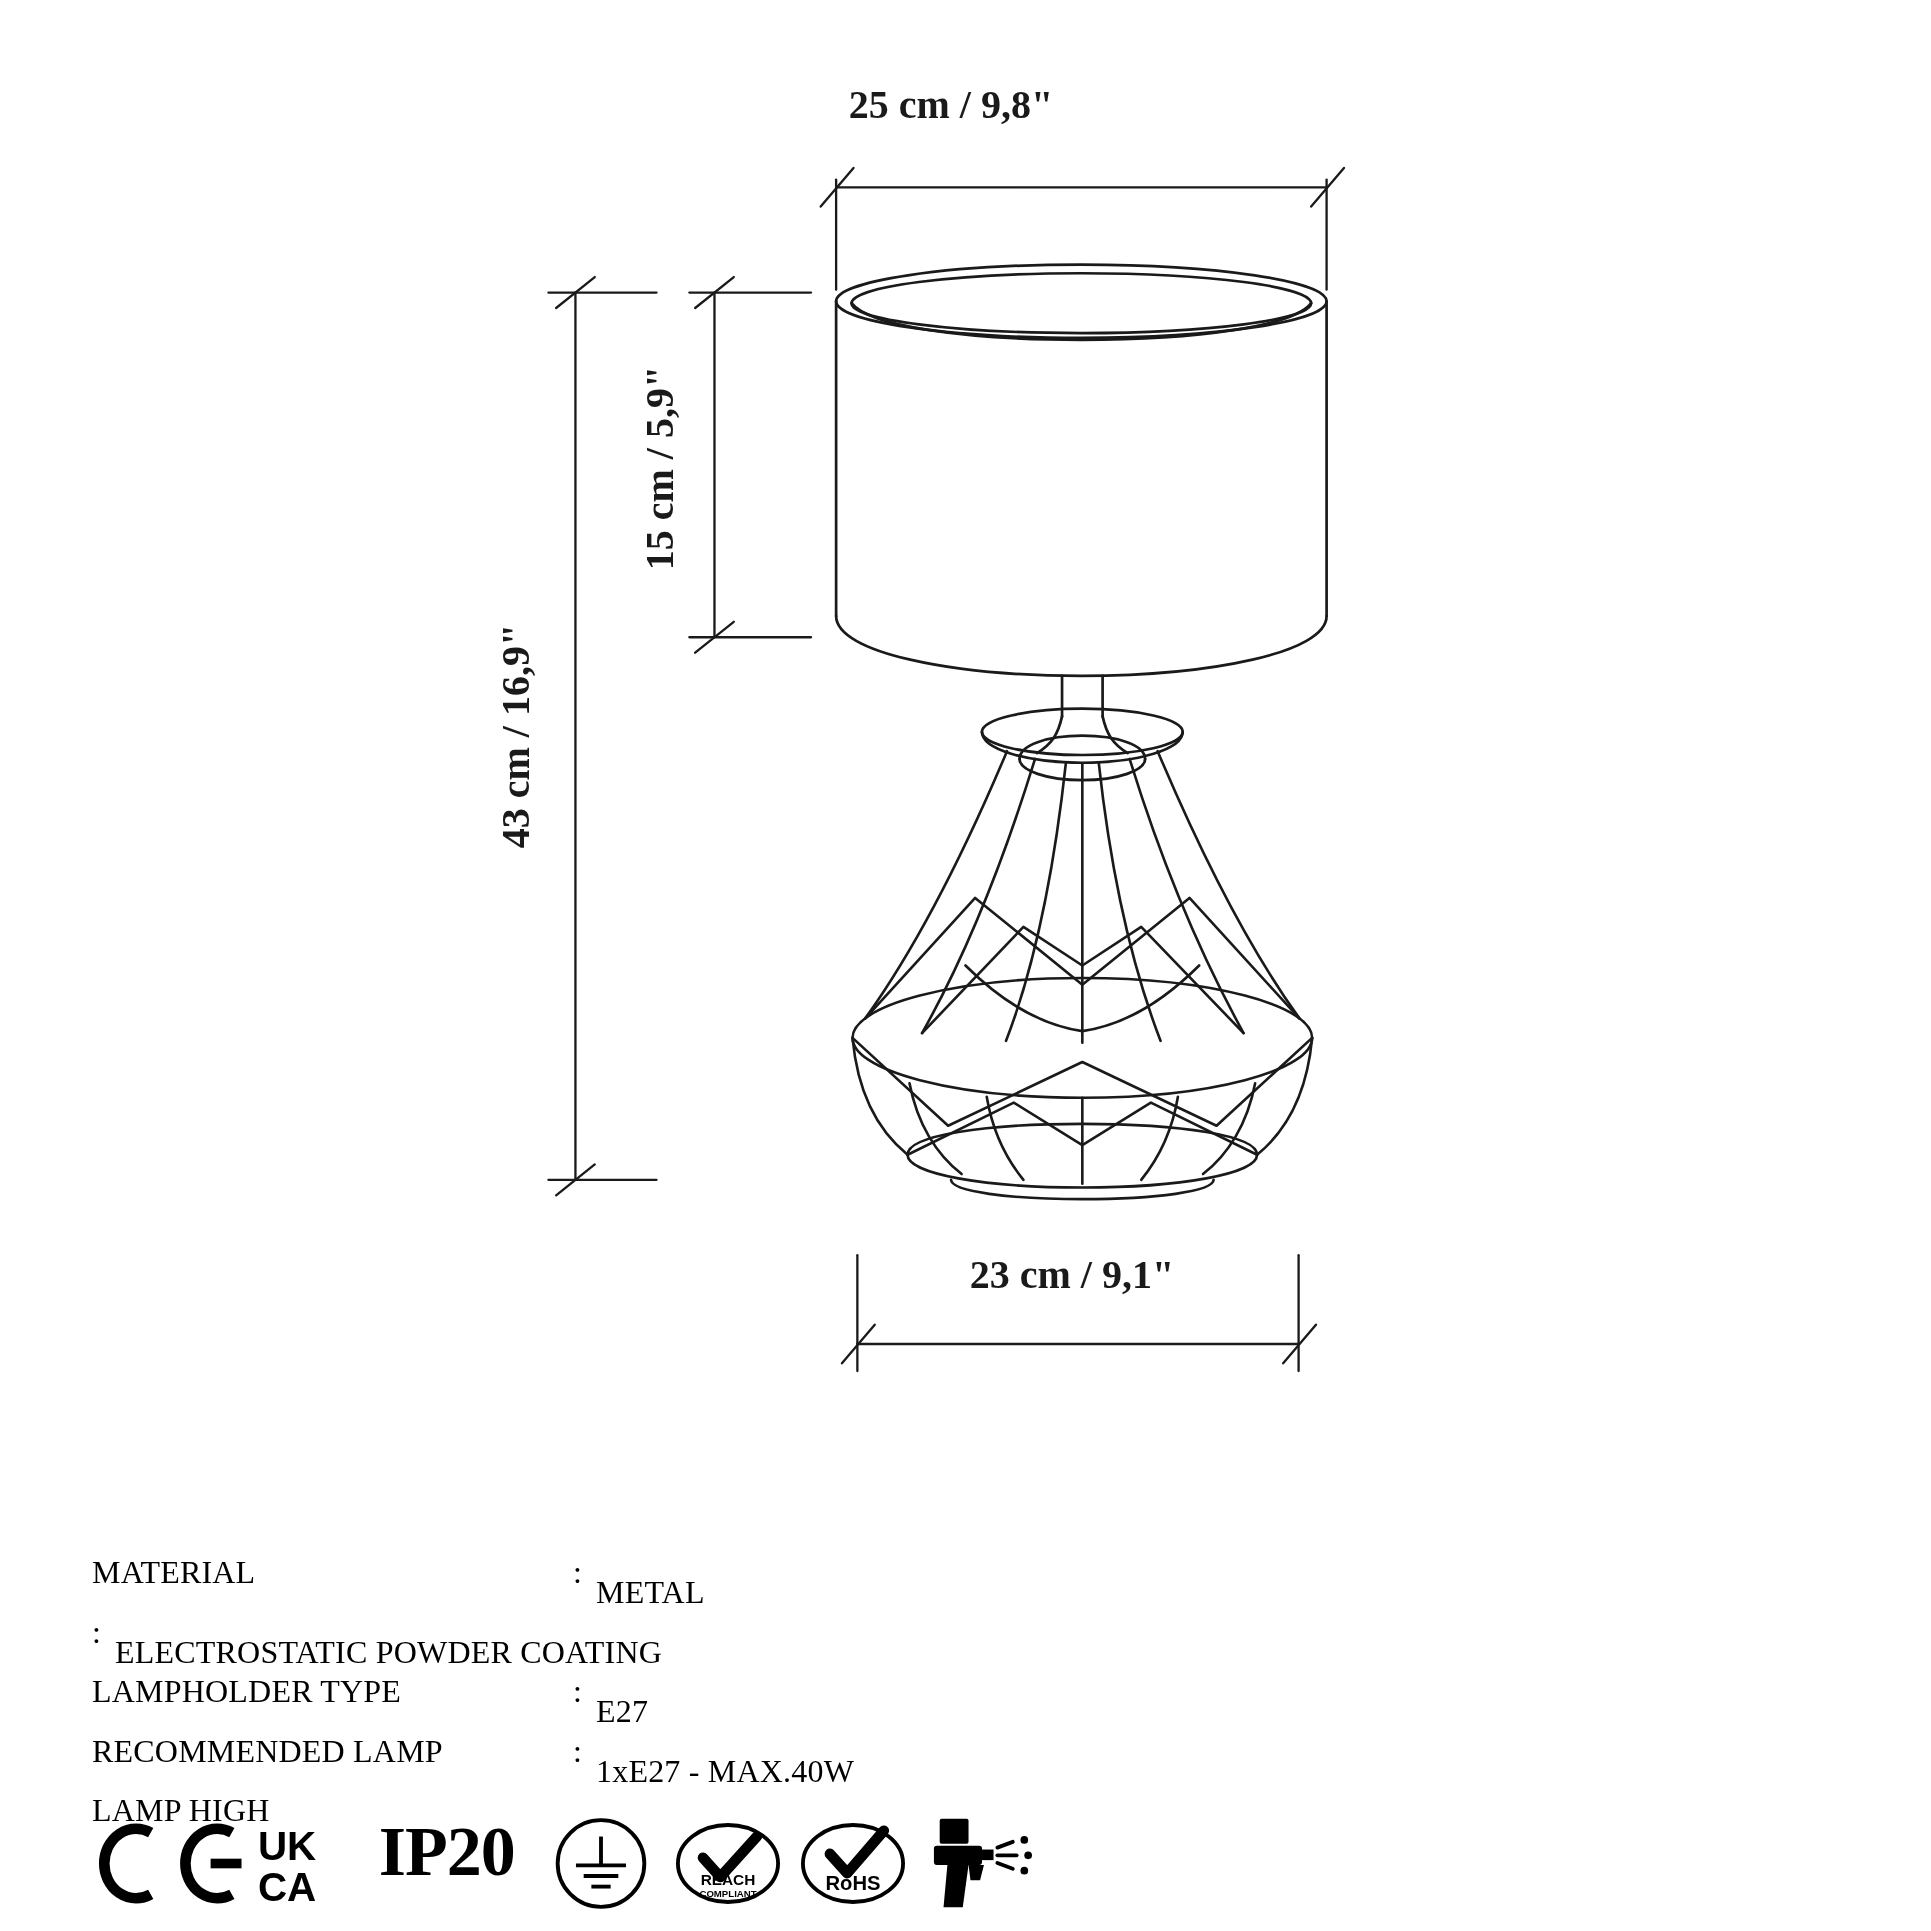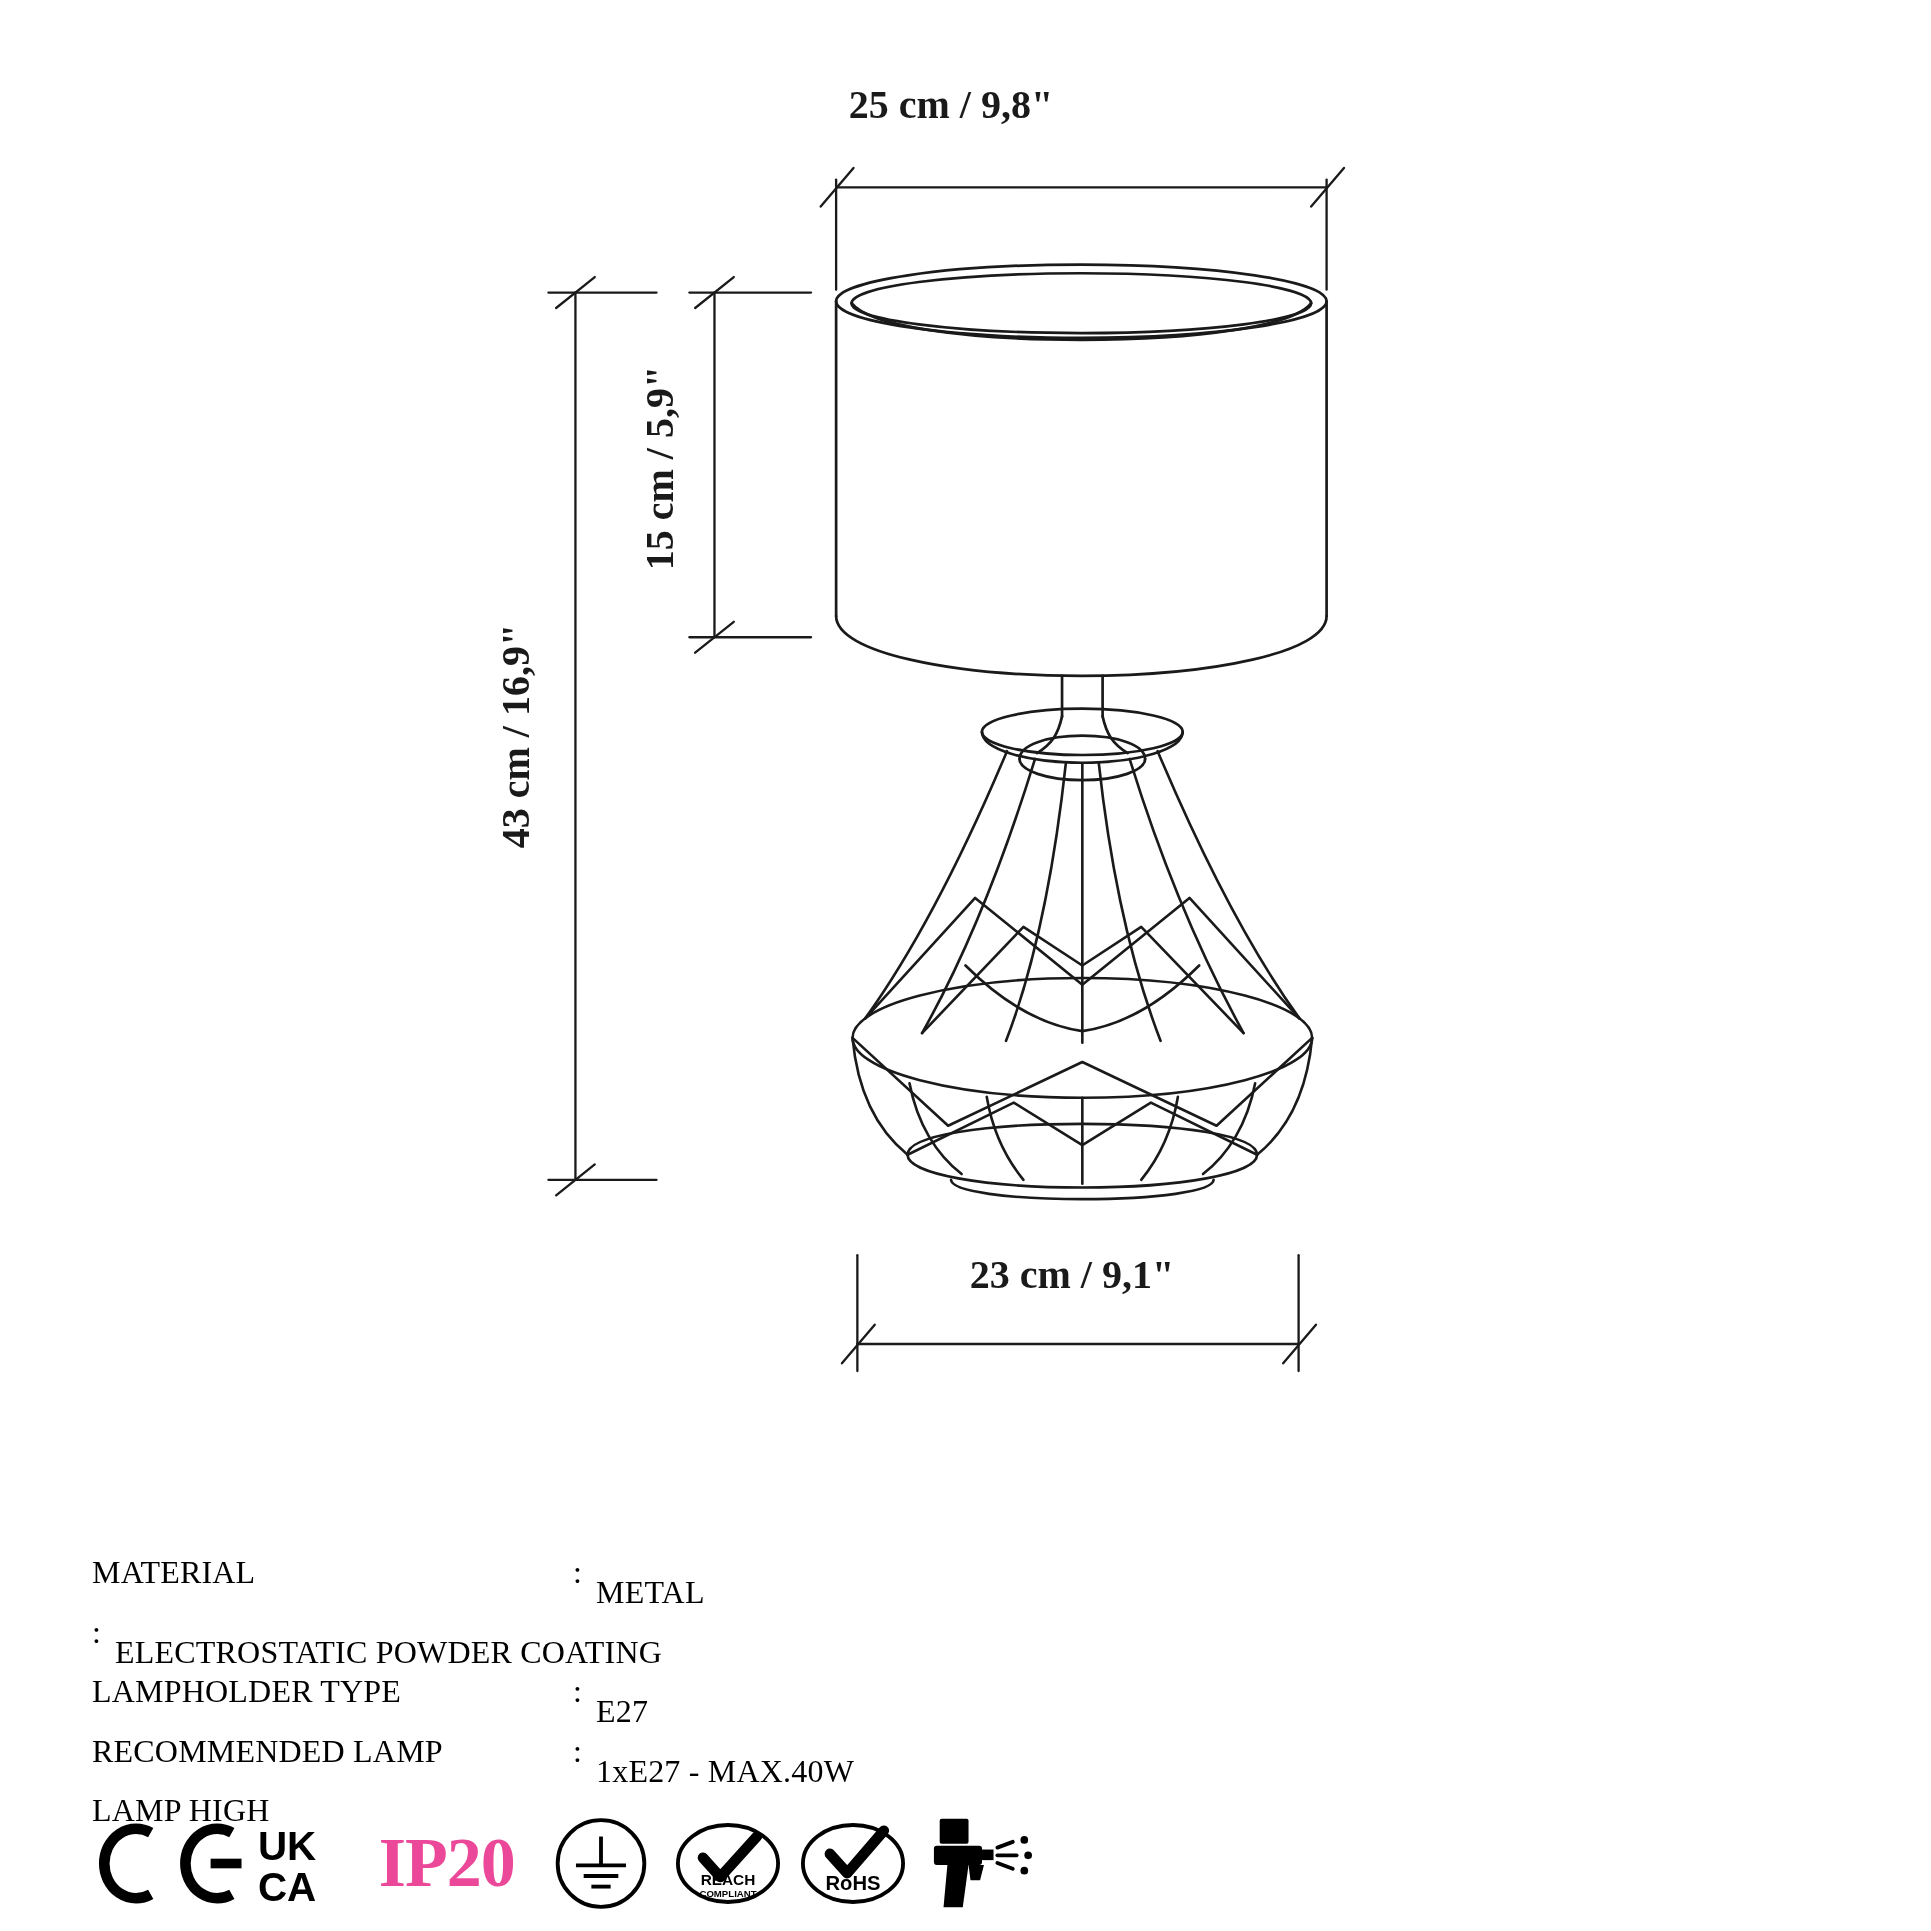--- a/index.html
+++ b/index.html
@@ -87,35 +87,35 @@
     position: absolute;
     left: 87px;
     top: 1810px;
     height: 106px;
     display: flex;
     align-items: center;
     gap: 0px;
   }
   #badges > div {
     display: flex;
-    align-items: center;
+    align-items: flex-start;
     justify-content: center;
   }
   .badge-ce { width: 169px; height: 93px; }
   .badge-ukca { width: 100px; height: 87px; }
   .badge-ip20 {
     width: 170px;
     height: 93px;
     font-family: "Liberation Serif", serif;
     font-weight: bold;
     font-size: 70px;
     letter-spacing: -1px;
     line-height: 1;
     padding-left: 5.8px;
-    color: #ec4899;
+    color: #000000;
   }
   .badge-earth { width: 104px; height: 97px; margin-left: 17.4px; }
   .badge-reach { width: 104px; height: 97px; margin-left: 23px; }
   .badge-rohs { width: 104px; height: 97px; margin-left: 21px; }
   .badge-spray { width: 116px; height: 100px; margin-left: 19.3px; }
 </style>
 </head>
 <body>
 
 <svg id="sheet" viewBox="0 0 2000 2000">

